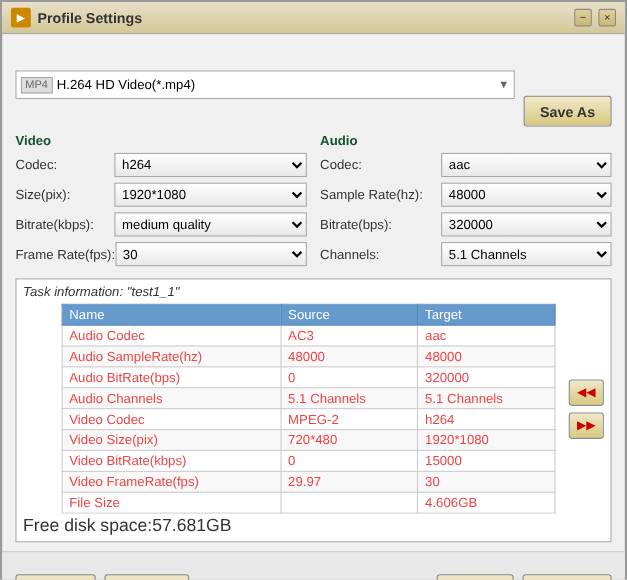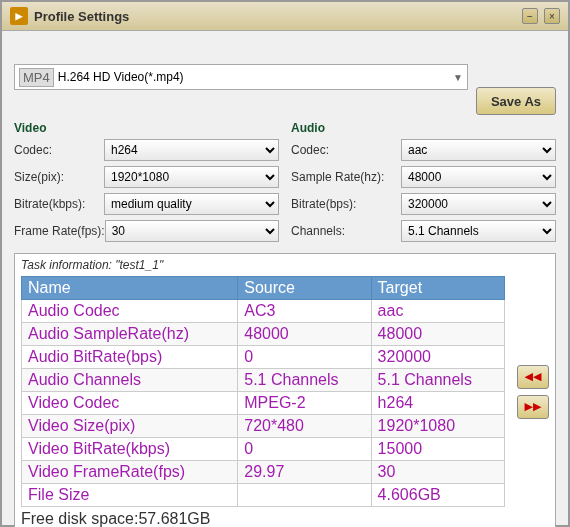--- a/index.html
+++ b/index.html
@@ -77,21 +77,21 @@
     .profile-select-wrapper {
       flex: 1;
       display: flex;
       align-items: center;
       border: 1px solid #aaa;
       background: white;
       height: 26px;
       padding: 2px 4px;
     }
     .profile-icon {
-      font-size: 13px;
+      font-size: 10px;
       color: #666;
       margin-right: 4px;
       background: #ddd;
       padding: 1px 3px;
       border: 1px solid #aaa;
     }
     .profile-select {
       flex: 1;
       border: none;
       outline: none;
@@ -164,34 +164,35 @@
     }
     .info-table-wrapper {
       flex: 1;
       overflow: hidden;
       display: flex;
       gap: 8px;
     }
     .info-table {
       flex: 1;
       border-collapse: collapse;
-      font-size: 16px;
+      font-size: 12px;
+      margin-left: 35px;
     }
     .info-table th {
       background: #6699cc;
       color: white;
       text-align: left;
       padding: 2px 6px;
       border: 1px solid #5588bb;
       font-weight: normal;
     }
     .info-table td {
       padding: 2px 6px;
       border: 1px solid #ccc;
-      color: #a21caf;
+      color: #ef4444;
     }
     .info-table tr:nth-child(even) td {
       background: #f8f8f8;
     }
     .info-table tr:nth-child(odd) td {
       background: #ffffff;
     }
     .nav-buttons {
       display: flex;
       flex-direction: column;

